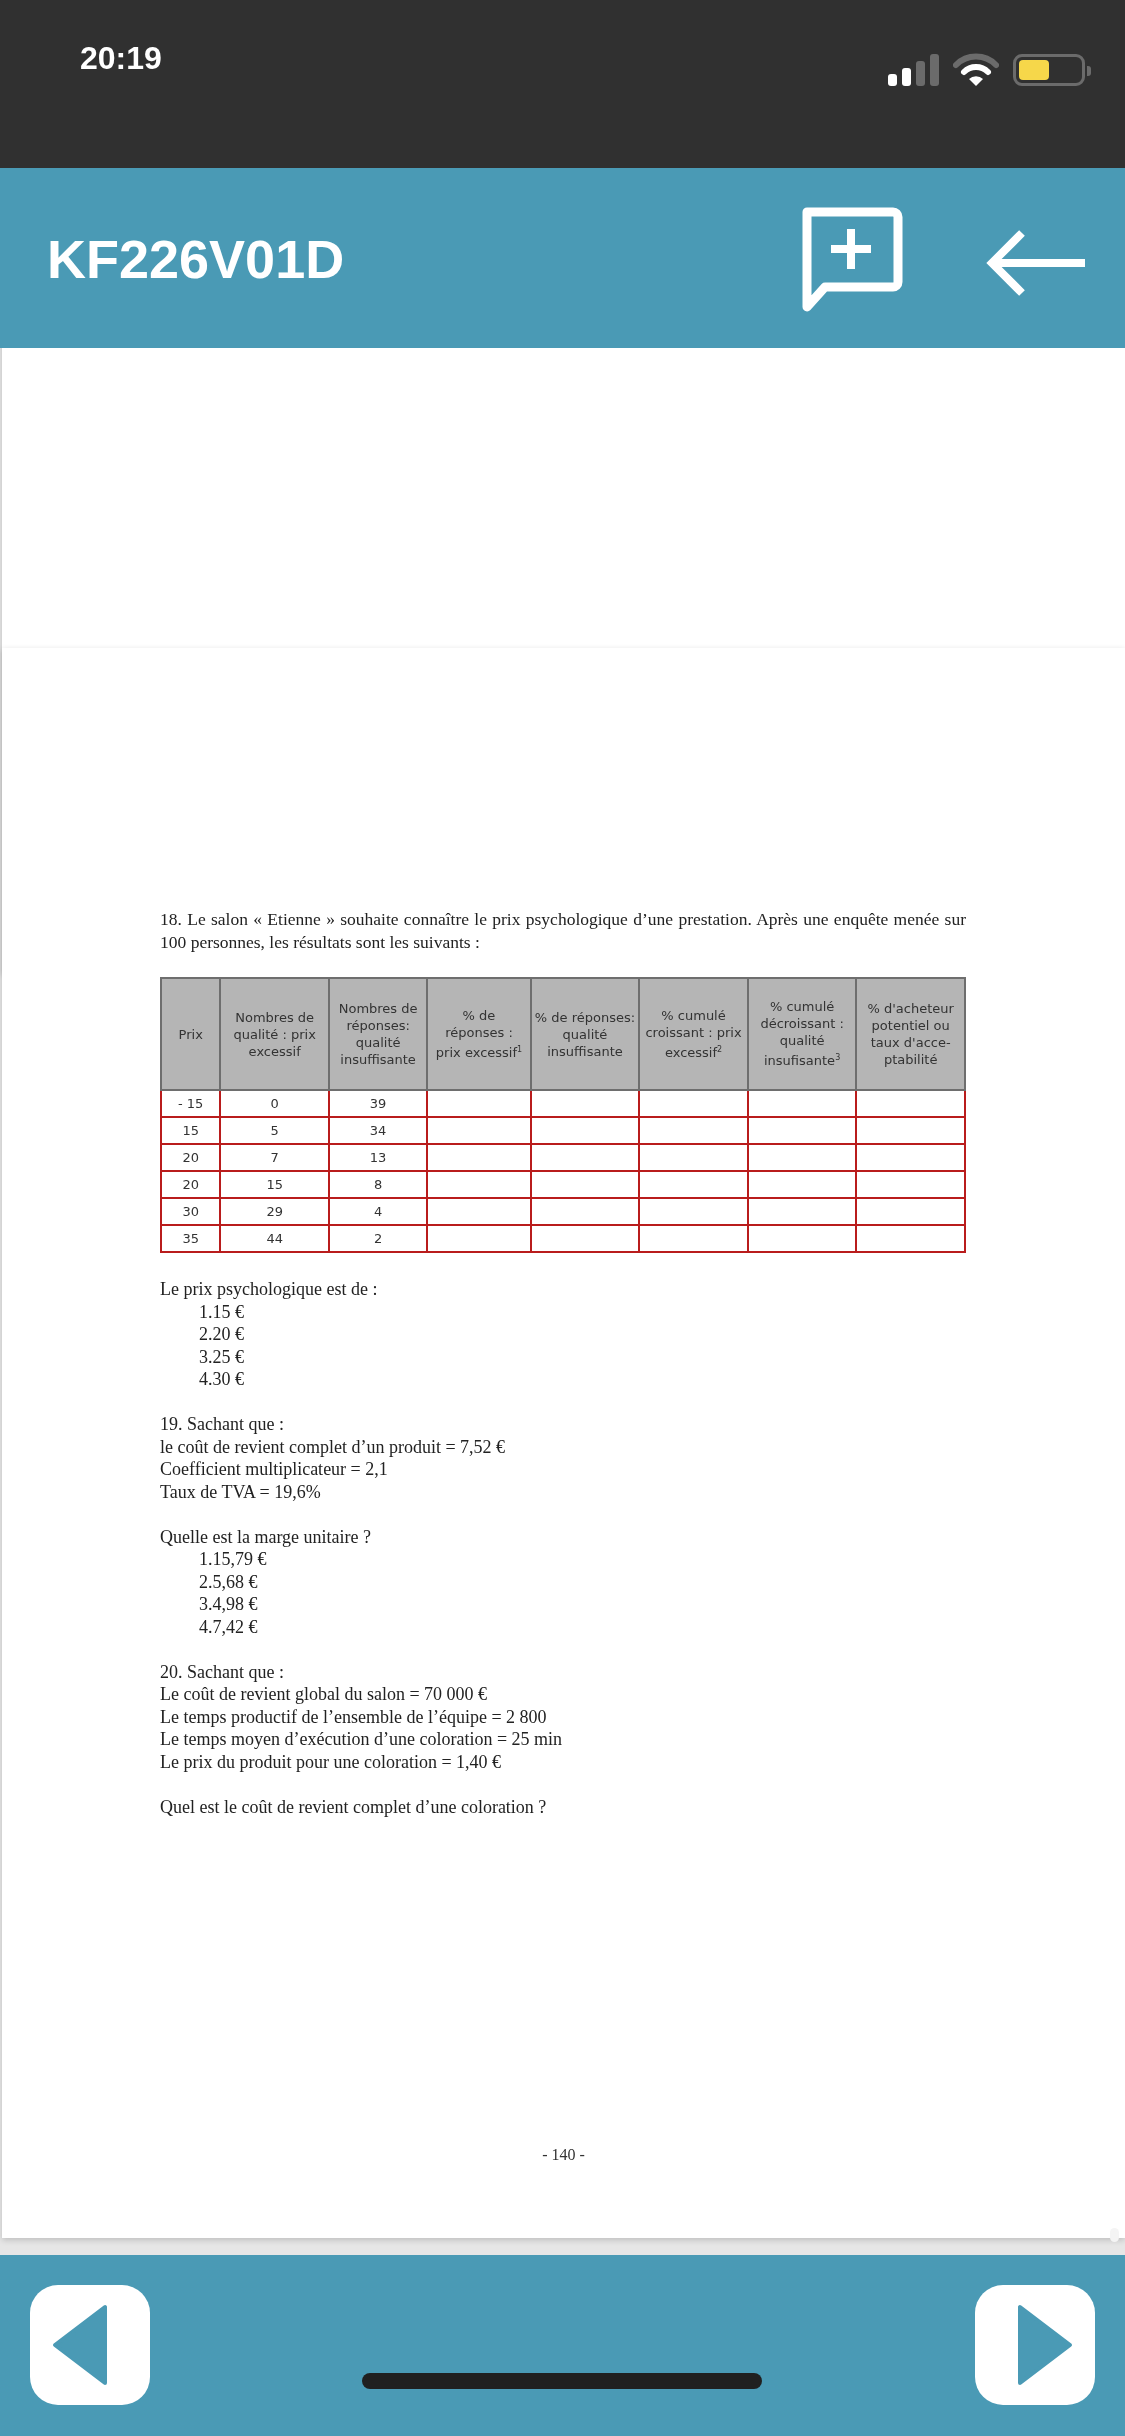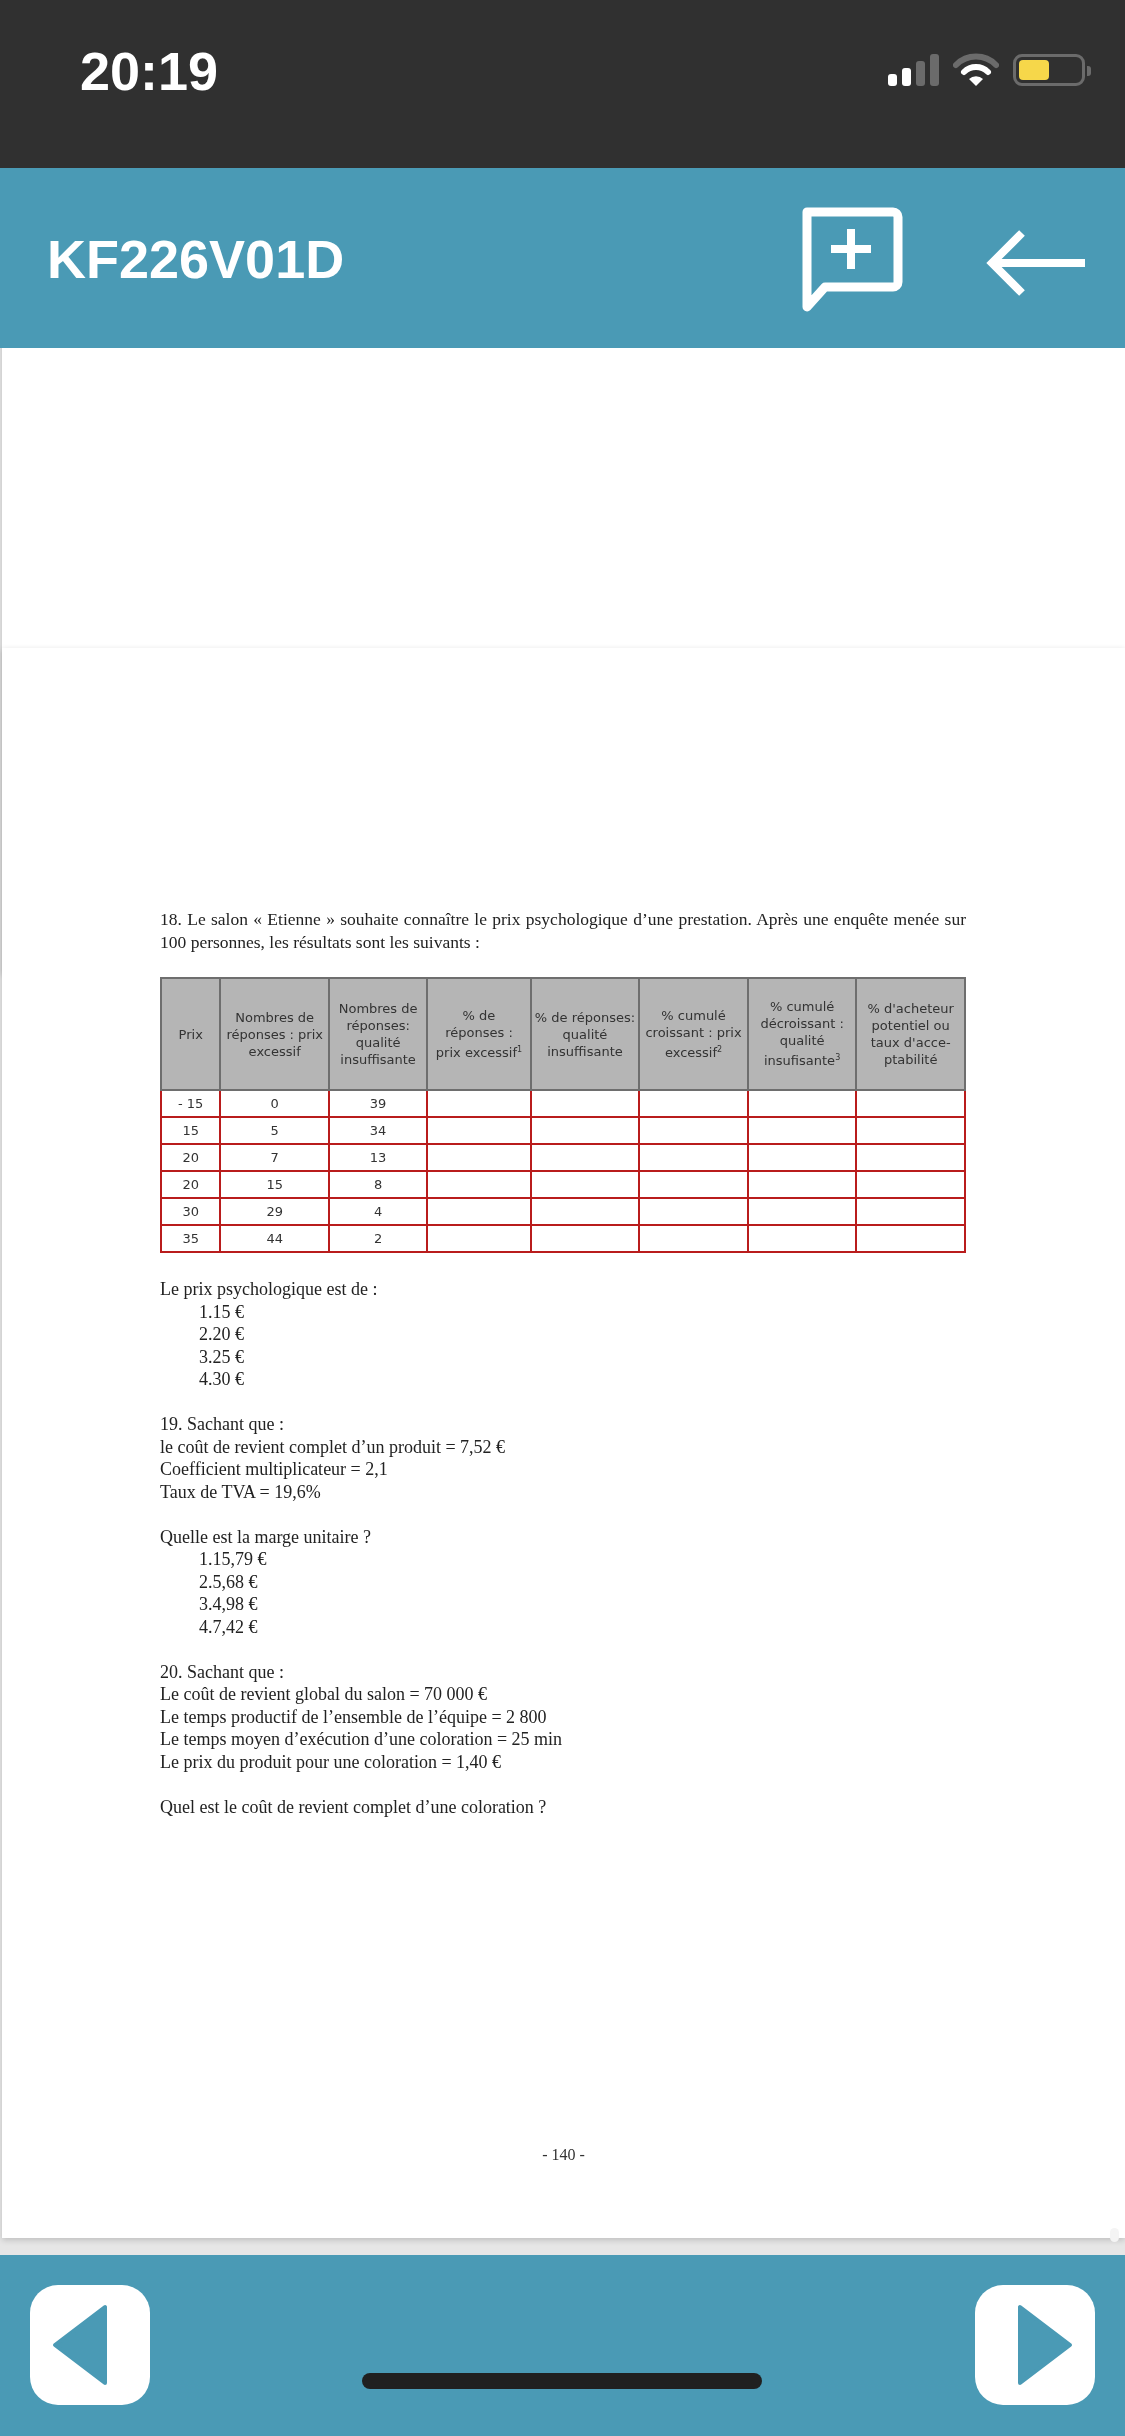--- a/index.html
+++ b/index.html
@@ -1,21 +1,21 @@
 <!DOCTYPE html>
 <html><head>
 <meta charset="utf-8">
 <style>
   * { box-sizing: border-box; margin: 0; padding: 0; }
   html, body { width: 1125px; height: 2436px; overflow: hidden; background: #e6e6e6; }
   body { position: relative; font-family: "Liberation Sans", sans-serif; }
 
   
   .status-bar { position: absolute; left: 0; top: 0; width: 1125px; height: 168px; background: #303030; }
-  .status-time { position: absolute; left: 80px; top: 40px; color: #fff; font-size: 54px; font-weight: bold; font-family: "Liberation Sans", sans-serif; letter-spacing: 0px; }
+  .status-time { position: absolute; left: 80px; top: 40px; color: #fff; font-size: 32px; font-weight: bold; font-family: "Liberation Sans", sans-serif; letter-spacing: 0px; }
   .status-icons { position: absolute; right: 40px; top: 50px; height: 40px; display: flex; align-items: center; gap: 14px; }
   .signal { display: flex; align-items: flex-end; gap: 5px; height: 32px; }
   .signal span { display: block; width: 9px; border-radius: 3px; }
   .battery { position: relative; width: 72px; height: 32px; border: 3px solid #6b6b6b; border-radius: 9px; padding: 3px; }
   .battery-fill { height: 100%; background: #f6d74a; border-radius: 4px; }
   .battery-tip { position: absolute; right: -9px; top: 9px; width: 4px; height: 10px; background: #6b6b6b; border-radius: 0 3px 3px 0; }
 
   
   .app-header { position: absolute; left: 0; top: 168px; width: 1125px; height: 180px; background: #4a9ab5; }
   .app-title { position: absolute; left: 47px; top: 60px; color: #fff; font-size: 54px; font-weight: bold; font-family: "Liberation Sans", sans-serif; }
@@ -99,21 +99,21 @@
   </div>
 
   <div class="page page-2">
     <div class="doc">
       <p class="intro">18. Le salon « Etienne » souhaite connaître le prix psychologique d’une prestation. Après une enquête menée sur 100 personnes, les résultats sont les suivants :</p>
 
       <table class="survey">
         <thead>
           <tr>
             <th style="width:58px"><span>Prix</span></th>
-            <th style="width:106px"><span>Nombres de réponses : prix excessif</span></th>
+            <th style="width:106px"><span>Nombres de qualité : prix excessif</span></th>
             <th style="width:96px"><span>Nombres de réponses: qualité insuffisante</span></th>
             <th style="width:101px"><span>% de réponses : prix excessif</span><sup>1</sup></th>
             <th style="width:106px"><span>% de réponses: qualité insuffisante</span></th>
             <th style="width:106px"><span>% cumulé croissant : prix excessif</span><sup>2</sup></th>
             <th style="width:106px"><span>% cumulé décroissant : qualité insufisante</span><sup>3</sup></th>
             <th style="width:106px"><span>% d'acheteur potentiel ou taux d'acce-ptabilité</span></th>
           </tr>
         </thead>
         <tbody id="table-body">
             <tr>

